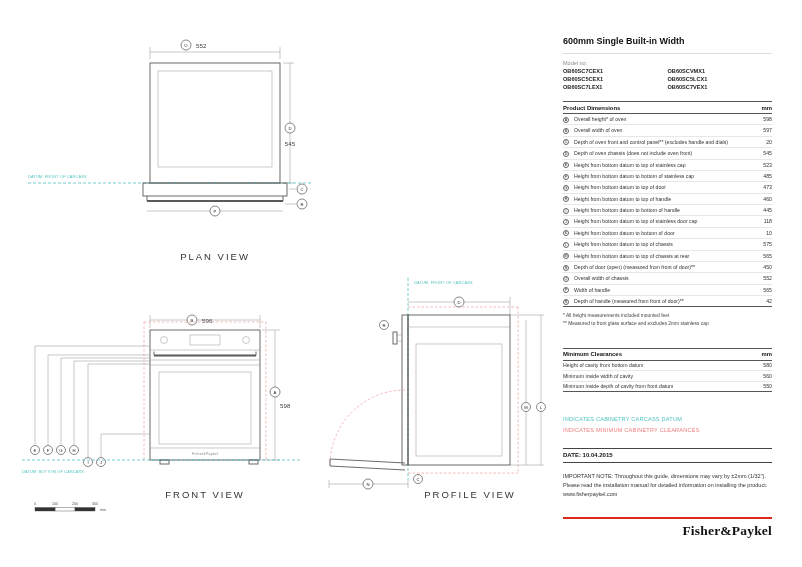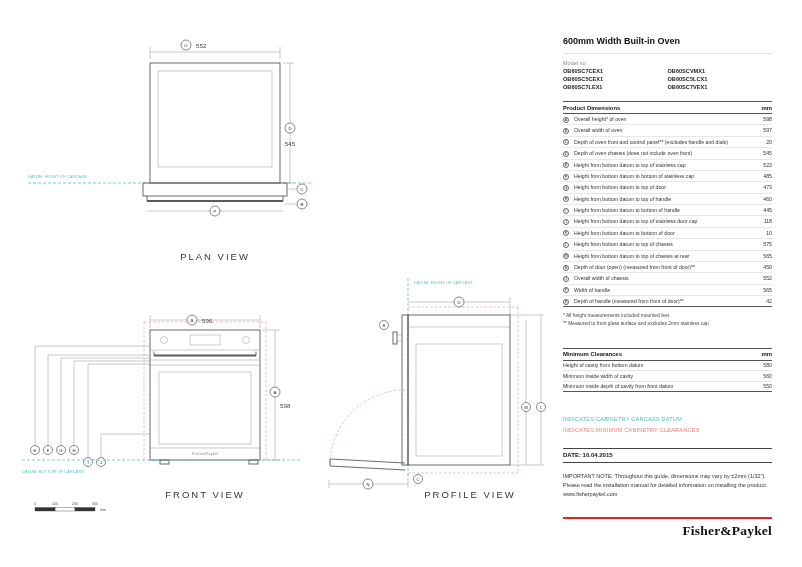--- a/index.html
+++ b/index.html
@@ -233,21 +233,21 @@
       <line class="dim" x1="219" y1="43" x2="219" y2="193"></line>
       <circle class="kc" cx="204" cy="135" r="4.5"></circle>
       <text class="ktext" x="204" y="136.8" text-anchor="middle">M</text>
       <circle class="kc" cx="219" cy="135" r="4.5"></circle>
       <text class="ktext" x="219" y="136.8" text-anchor="middle">L</text>
     </g>
     <text class="view-label" x="148" y="226" text-anchor="middle">PROFILE VIEW</text>
   </svg>
 
   <aside class="panel">
-    <h1>600mm Width Built-in Oven</h1>
+    <h1>600mm Single Built-in Width</h1>
 
     <div class="models">
       <div class="models-label">Model no:</div>
       <div class="models-grid">
         <span>OB60SC7CEX1</span>
         <span>OB60SCVMX1</span>
         <span>OB60SC5CEX1</span>
         <span>OB60SC5LCX1</span>
         <span>OB60SC7LEX1</span>
         <span>OB60SC7VEX1</span>

